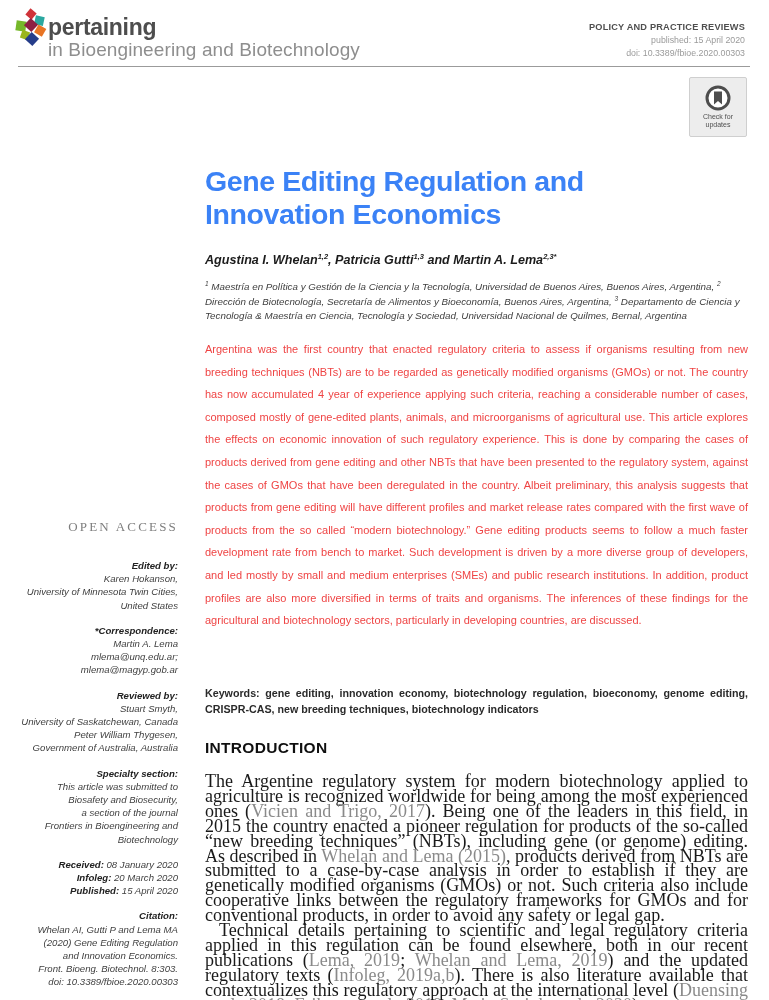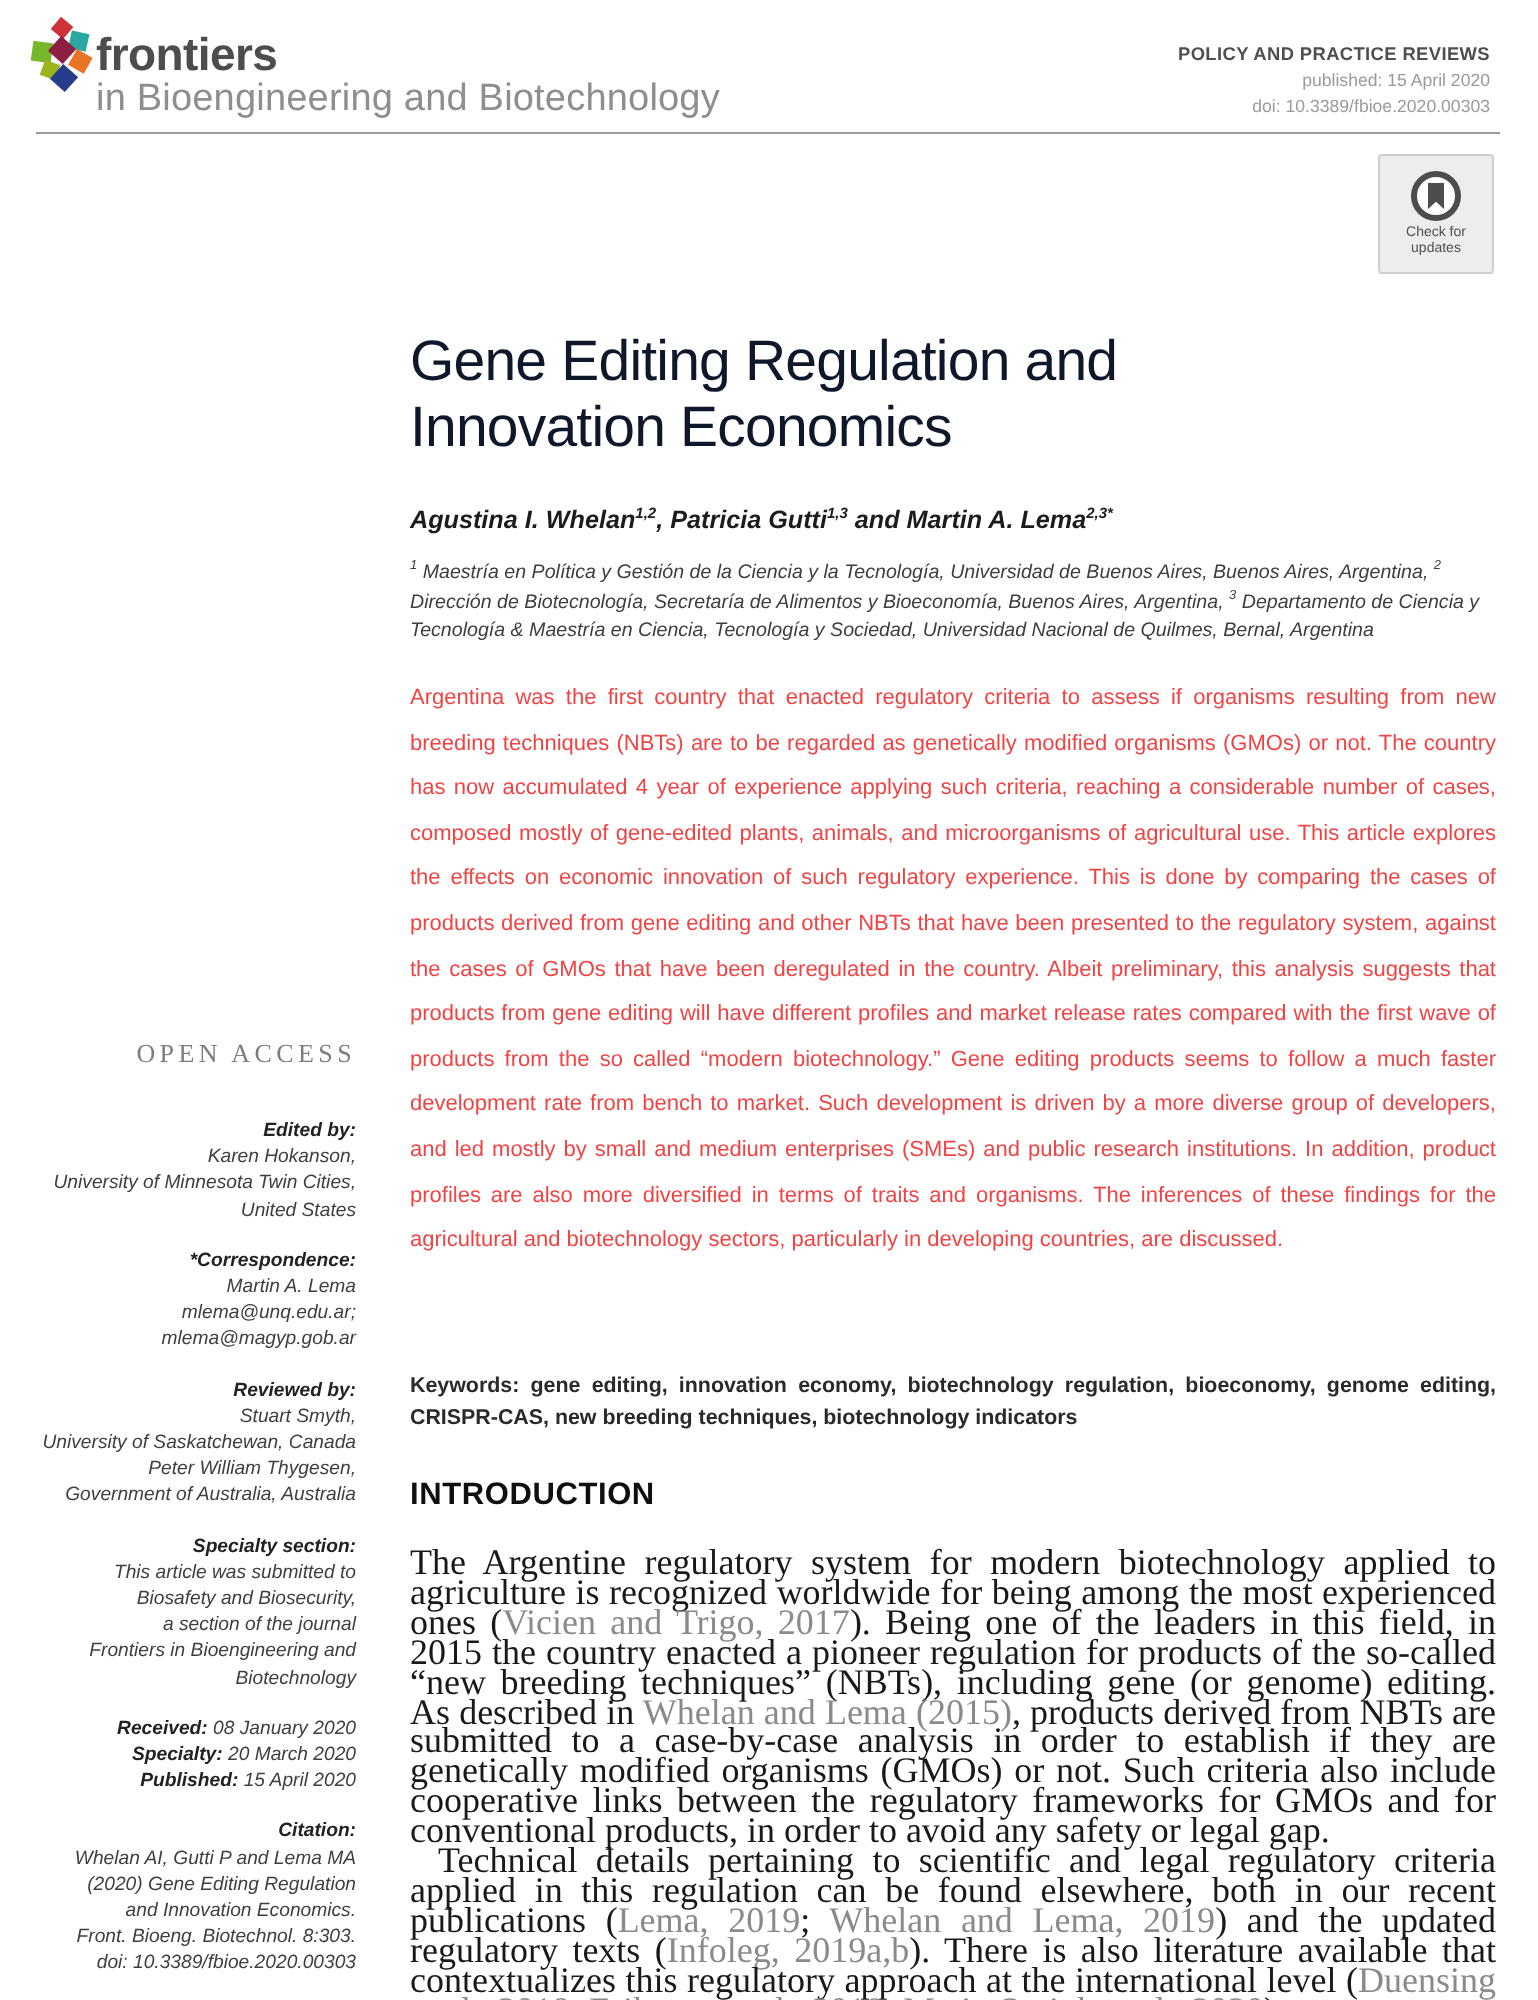--- a/index.html
+++ b/index.html
@@ -27,21 +27,21 @@
                color:#7d7d7d;margin-bottom:24px;}
   .side-group{margin-bottom:12px;font-style:italic;font-size:9.6px;line-height:13.2px;color:#3f3f3f;}
   .side-label{font-weight:bold;color:#222;}
   .side-lines{white-space:pre-line;}
   .side-date{font-style:italic;}
   .side-date .b{font-weight:bold;color:#222;}
 
   
   .main{position:absolute;left:205px;top:0;width:543px;}
   .title{position:absolute;left:0;top:165px;width:480px;font-size:28.5px;line-height:33px;
-         font-weight:normal;color:#0f172a;letter-spacing:-0.4px;}
+         font-weight:bold;color:#3b82f6;letter-spacing:-0.4px;}
   .authors{position:absolute;left:0;top:253px;font-size:12.6px;font-weight:bold;font-style:italic;
            color:#1c1c1c;}
   .authors sup{font-size:7.5px;}
   .affiliations{position:absolute;left:0;top:280px;width:543px;font-size:9.8px;line-height:14.6px;
                 font-style:italic;color:#3e3e3e;}
   .affiliations sup{font-size:6.5px;}
   .abstract{position:absolute;left:0;top:338px;width:543px;font-size:11px;line-height:22.6px;
             color:#ef4444;text-align:justify;}
   .keywords{position:absolute;left:0;top:686px;width:543px;font-size:10.7px;line-height:15.5px;
             font-weight:bold;color:#2a2a2a;text-align:justify;}
@@ -62,21 +62,21 @@
 
   <svg class="logo-svg" width="36" height="44" viewBox="0 0 36 44">
     <rect x="14" y="2" width="8" height="8" fill="#cf3339" transform="rotate(40 18 6)"></rect>
     <rect x="22" y="8" width="9" height="9" fill="#2ba8a0" transform="rotate(12 26 12)"></rect>
     <rect x="3" y="13" width="10" height="10" fill="#76b82a" transform="rotate(8 8 18)"></rect>
     <rect x="13" y="12" width="10" height="10" fill="#8e2043" transform="rotate(42 18 17)"></rect>
     <rect x="23" y="18" width="9" height="9" fill="#e87424" transform="rotate(30 27 22)"></rect>
     <rect x="8" y="23" width="8" height="8" fill="#9ab51e" transform="rotate(20 12 27)"></rect>
     <rect x="14" y="26" width="10" height="10" fill="#253d8a" transform="rotate(42 19 31)"></rect>
   </svg>
-  <div class="brand-name">frontiers</div>
+  <div class="brand-name">pertaining</div>
   <div class="brand-sub">in Bioengineering and Biotechnology</div>
 
   <div class="header-right">
     <div class="article-type">POLICY AND PRACTICE REVIEWS</div>
     <div class="pub-line">published: 15 April 2020</div>
     <div class="pub-line">doi: 10.3389/fbioe.2020.00303</div>
   </div>
 
   <div class="header-rule"></div>
 
@@ -118,21 +118,21 @@
       <div class="side-label">Specialty section:</div>
       <div class="side-lines">This article was submitted to
 Biosafety and Biosecurity,
 a section of the journal
 Frontiers in Bioengineering and
 Biotechnology</div>
     </div>
 
     <div class="side-group">
       <div class="side-date"><span class="b">Received: </span><span>08 January 2020</span></div>
-      <div class="side-date"><span class="b">Specialty: </span><span>20 March 2020</span></div>
+      <div class="side-date"><span class="b">Infoleg: </span><span>20 March 2020</span></div>
       <div class="side-date"><span class="b">Published: </span><span>15 April 2020</span></div>
     </div>
 
     <div class="side-group">
       <div class="side-label">Citation:</div>
       <div class="side-lines">Whelan AI, Gutti P and Lema MA
 (2020) Gene Editing Regulation
 and Innovation Economics.
 Front. Bioeng. Biotechnol. 8:303.
 doi: 10.3389/fbioe.2020.00303</div>

